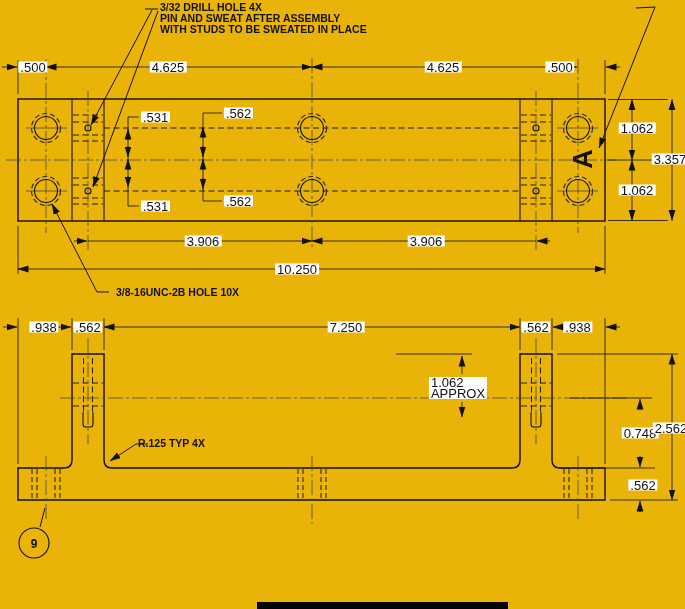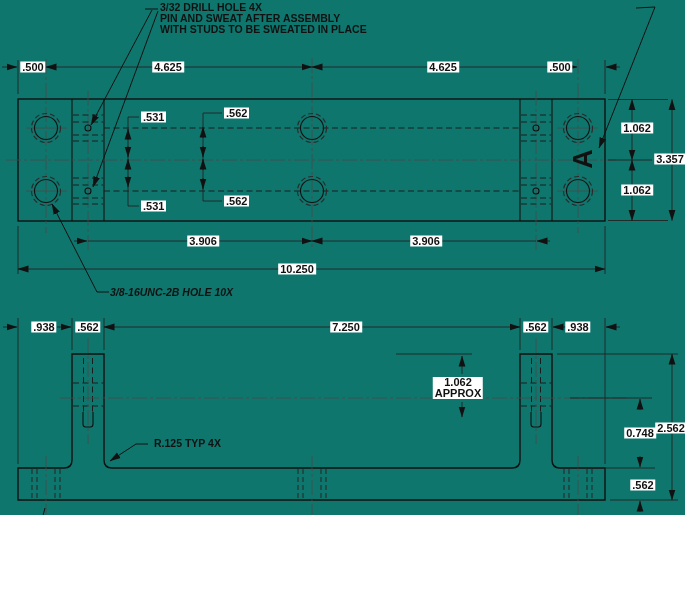--- a/index.html
+++ b/index.html
@@ -1,35 +1,35 @@
 <!DOCTYPE html>
 <html><head>
 <meta charset="utf-8">
 <style>
   html,body { margin:0; padding:0; background:#fff; }
   .sheet {
-    position:relative; width:685px; height:515px; background:#0f766e;
+    position:relative; width:685px; height:609px; background:#eab308;
     font-family:"Liberation Sans", sans-serif; overflow:hidden;
   }
   .sheet svg { position:absolute; left:0; top:0; }
   
   .o   { stroke:#111; stroke-width:1.4; fill:none; }
   .i   { stroke:#111; stroke-width:1.1; fill:none; }
   .hid { stroke:#1c1c1c; stroke-width:1; fill:none; stroke-dasharray:6,3.5; }
   .thk { stroke:#2a2a2a; stroke-width:1.1; fill:none; stroke-dasharray:5,3; }
   .cl  { stroke:#4a4a4a; stroke-width:0.8; fill:none; stroke-dasharray:15,3,3,3; }
   .thin{ stroke:#4a4a4a; stroke-width:0.8; fill:none; }
   .dim { stroke:#222; stroke-width:0.9; fill:none; }
   .ldr { stroke:#111; stroke-width:1; fill:none; }
   
   .lbl {
     position:absolute; transform:translate(-50%,-50%);
     background:#fff; padding:0 2px; color:#111;
-    font-size:11px; font-weight:bold; line-height:11px;
-    white-space:pre-line; text-align:center;
+    font-size:13px; font-weight:normal; line-height:11px;
+    white-space:pre-line; text-align:left;
   }
   .lbl.la { transform:translate(0,-50%); }  
   .note {
     position:absolute; color:#111; font-size:10.5px; font-weight:bold;
     line-height:11px; white-space:pre-line;
   }
   .note.ra { text-align:right; }
   .stampA {
     position:absolute; transform:translate(-50%,-50%) rotate(-90deg);
     color:#111; font-size:27px; font-weight:bold; line-height:27px;
@@ -231,22 +231,22 @@
     </g>
 
     <circle class="i" cx="34" cy="543" r="15"></circle>
 
     <rect x="257" y="602" width="251" height="7" fill="#000"></rect>
   </svg>
 
   <div class="note" style="left:160px; top:2px;">3/32 DRILL HOLE 4X
 PIN AND SWEAT AFTER ASSEMBLY
 WITH STUDS TO BE SWEATED IN PLACE</div>
-  <div class="note" style="left:110px; top:287px;font-style:italic;">3/8-16UNC-2B HOLE 10X</div>
-  <div class="note" style="left:154px; top:438px;">R.125 TYP 4X</div>
+  <div class="note" style="left:116px; top:287px;">3/8-16UNC-2B HOLE 10X</div>
+  <div class="note" style="left:138px; top:438px;">R.125 TYP 4X</div>
   <div class="stampA" style="left:583px; top:159px;">A</div>
   <div class="balloon-num" style="left:34px; top:544px;">9</div>
 
   <div class="lbl" style="left:33px;  top:67px;">.500</div>
   <div class="lbl" style="left:168px; top:67px;">4.625</div>
   <div class="lbl" style="left:443px; top:67px;">4.625</div>
   <div class="lbl" style="left:560px; top:67px;">.500</div>
   <div class="lbl la" style="left:141px; top:117px;">.531</div>
   <div class="lbl la" style="left:141px; top:206px;">.531</div>
   <div class="lbl la" style="left:224px; top:113px;">.562</div>

